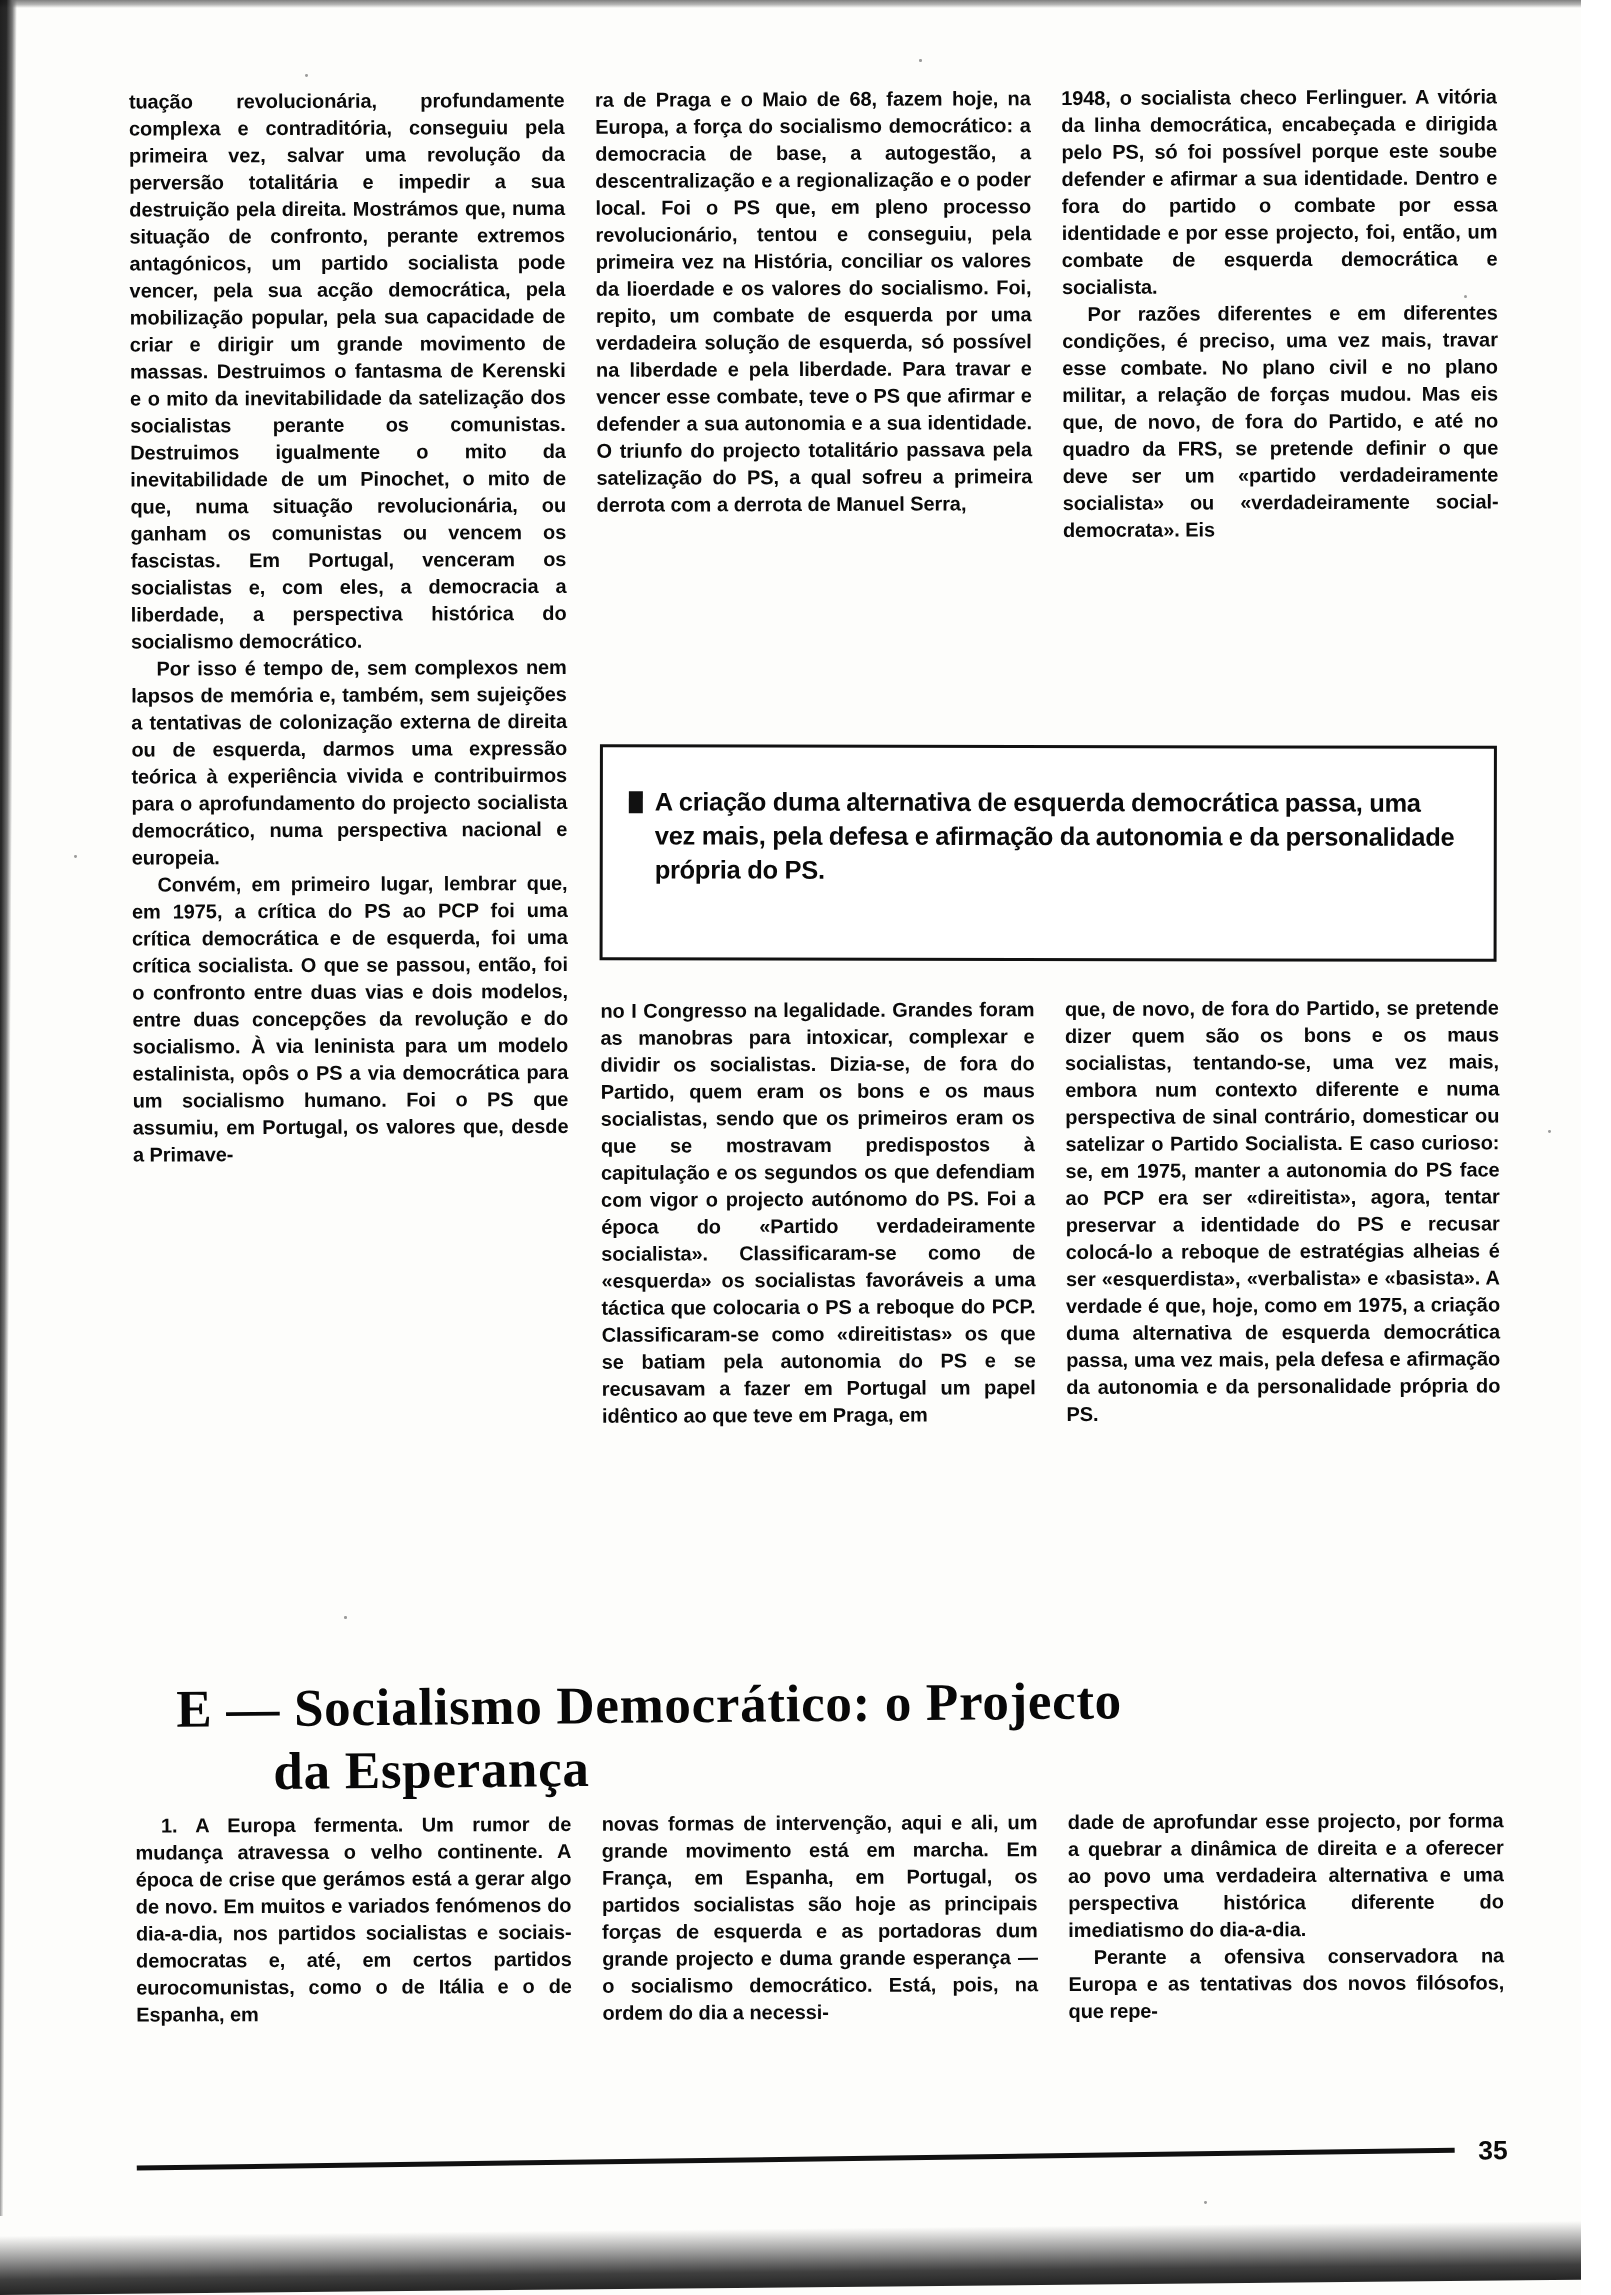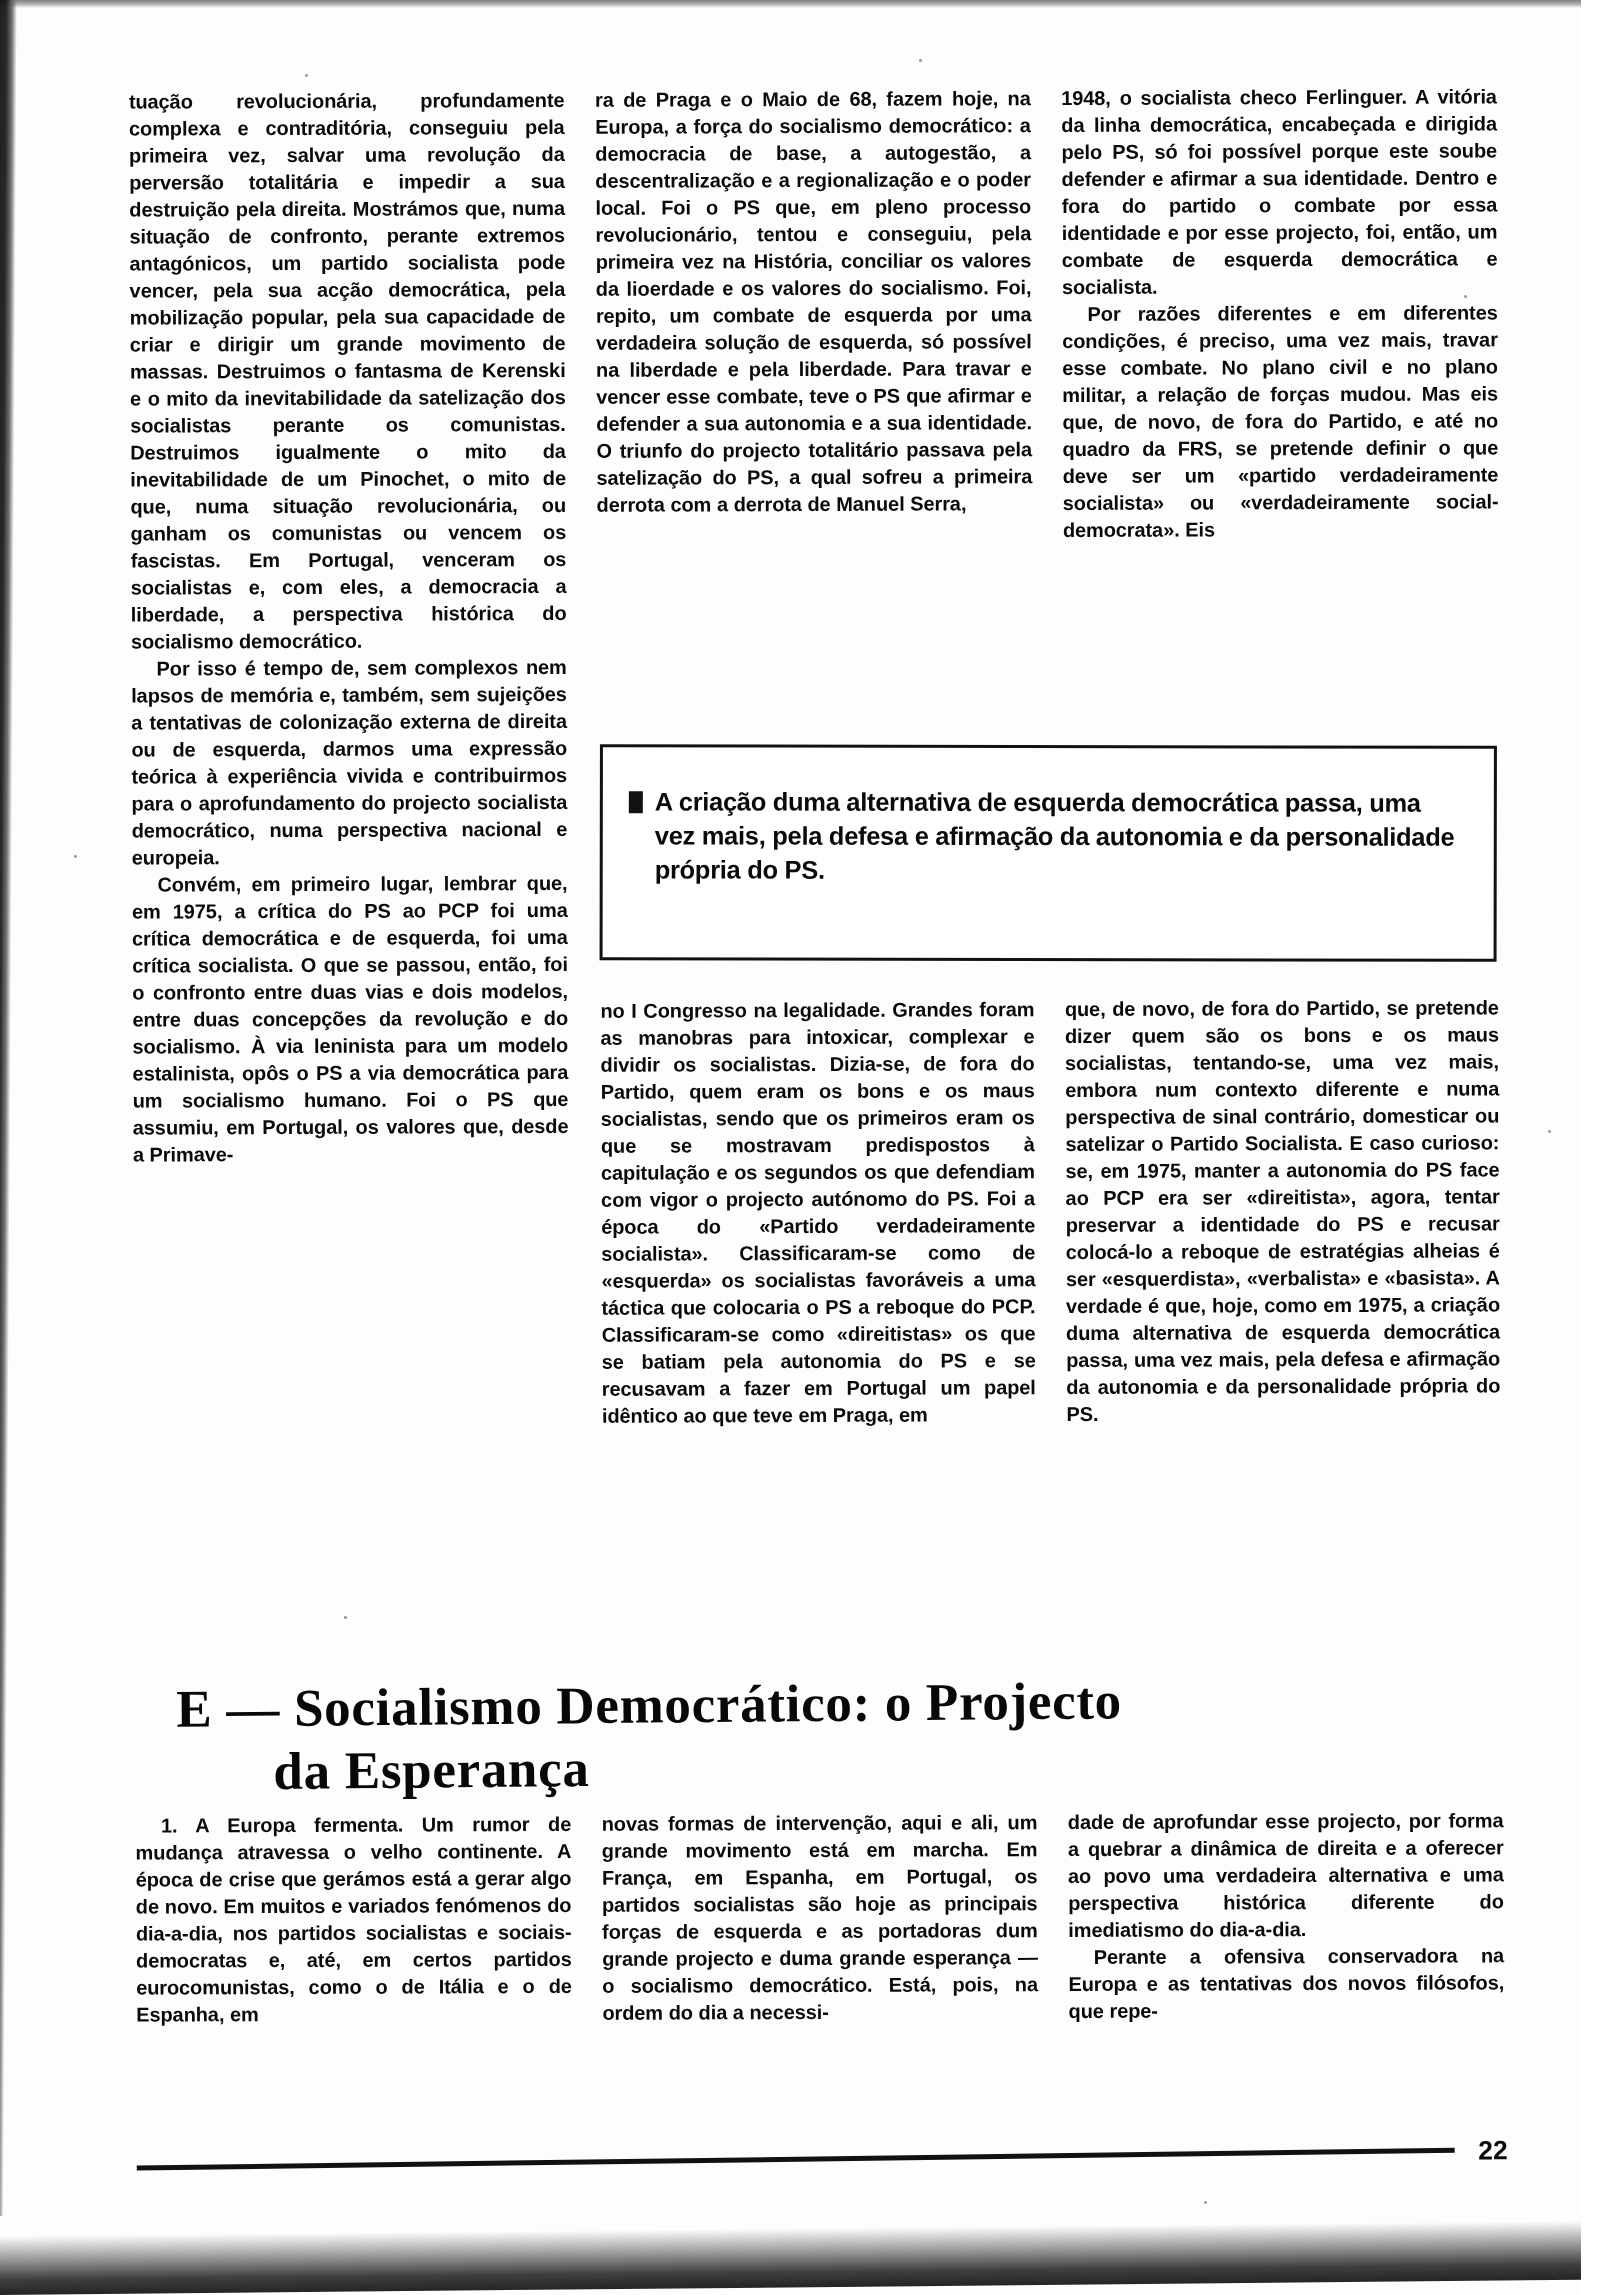--- a/index.html
+++ b/index.html
@@ -272,21 +272,21 @@
 
       <div class="col">
         <p class="body-text no-indent">dade de aprofundar esse projecto, por forma a quebrar a dinâmica de direita e a oferecer ao povo uma verdadeira alternativa e uma perspectiva histórica diferente do imediatismo do dia-a-dia.</p>
         <p class="body-text">Perante a ofensiva conservadora na Europa e as tentativas dos novos filósofos, que repe-</p>
       </div>
 
     </div>
 
     <div id="footer">
       <div class="rule"></div>
-      <div class="folio">22</div>
+      <div class="folio">35</div>
     </div>
 
   </div>
 
   <div class="scan-edge-bottom"></div>
 
   <span class="scan-speck" style="left:305px;  top:74px;  width:2.9px;  height:2.9px;"></span>
   <span class="scan-speck" style="left:919px; top:59px;  width:2.5px;  height:2.5px;"></span>
   <span class="scan-speck" style="left:1464px; top:295px;  width:3.4px;  height:3.4px;"></span>
   <span class="scan-speck" style="left:74px;  top:855px; width:2.9px;  height:2.9px;"></span>

